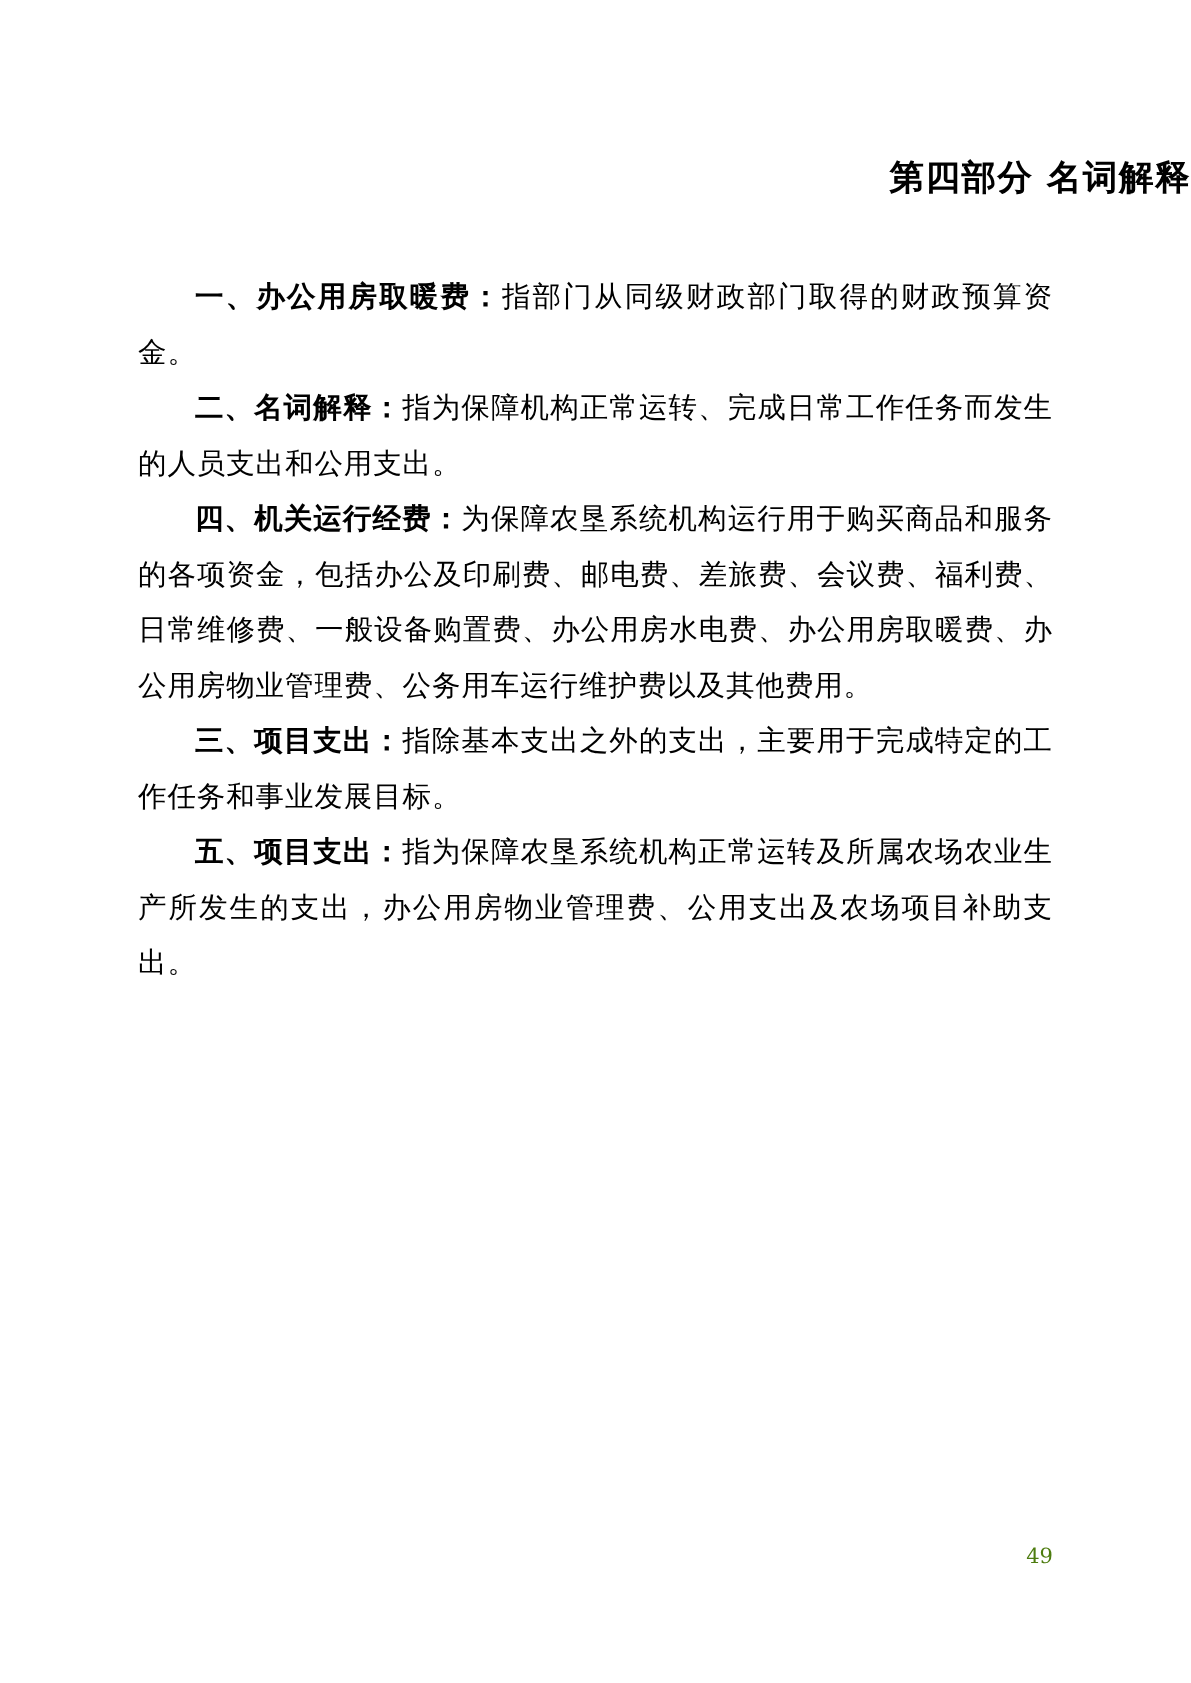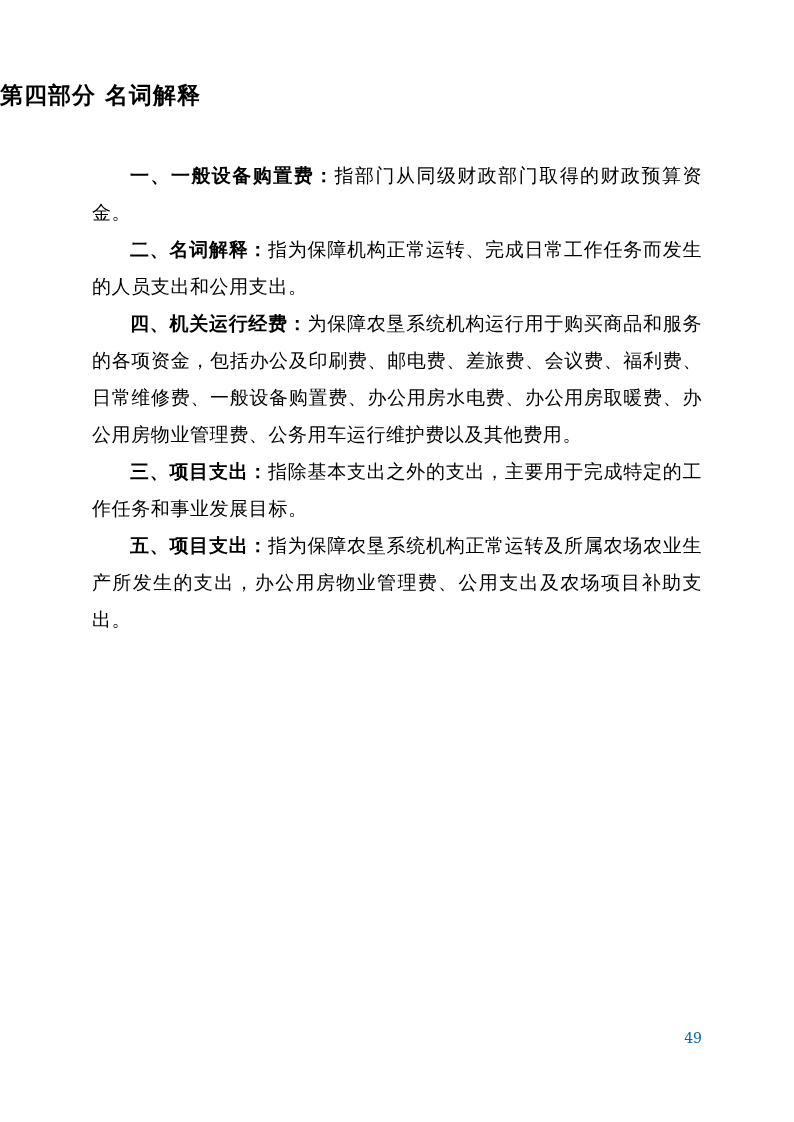--- a/index.html
+++ b/index.html
@@ -16,26 +16,26 @@
     overflow: hidden;
   }
   .page {
     position: relative;
     width: 794px;
     height: 1122px;
     box-sizing: border-box;
     padding: 0;
   }
   .doc-title {
-    text-align: left;
+    text-align: right;
     font-size: 23px;
     font-weight: bold;
     letter-spacing: 1px;
     margin: 0;
-    padding-top: 80px;
+    padding-top: 103px;
     font-family: "DejaVu Serif", "Liberation Serif", serif;
   }
   .body-block {
     margin-top: 46px;
     padding-left: 92px;
     padding-right: 92px;
   }
   .para {
     font-size: 19px;
     line-height: 37px;
@@ -48,35 +48,35 @@
   }
   .para .term {
     font-weight: bold;
   }
   .page-number {
     position: absolute;
     right: 92px;
     bottom: 76px;
     font-size: 14px;
     font-family: "DejaVu Serif", "Liberation Serif", serif;
-    color: #0369a1;
+    color: #4d7c0f;
     margin-top: 36px;
   }
 </style>
 </head>
 <body>
 
 <div class="page">
 
   <h1 class="doc-title">第四部分  名词解释</h1>
 
   <div class="body-block">
 
     <p class="para">
-      <span class="term">一、一般设备购置费：</span><span>指部门从同级财政部门取得的财政预算资金。</span>
+      <span class="term">一、办公用房取暖费：</span><span>指部门从同级财政部门取得的财政预算资金。</span>
     </p>
 
     <p class="para">
       <span class="term">二、名词解释：</span><span>指为保障机构正常运转、完成日常工作任务而发生的人员支出和公用支出。</span>
     </p>
 
     <p class="para">
       <span class="term">四、机关运行经费：</span><span>为保障农垦系统机构运行用于购买商品和服务的各项资金，包括办公及印刷费、邮电费、差旅费、会议费、福利费、日常维修费、一般设备购置费、办公用房水电费、办公用房取暖费、办公用房物业管理费、公务用车运行维护费以及其他费用。</span>
     </p>
 

